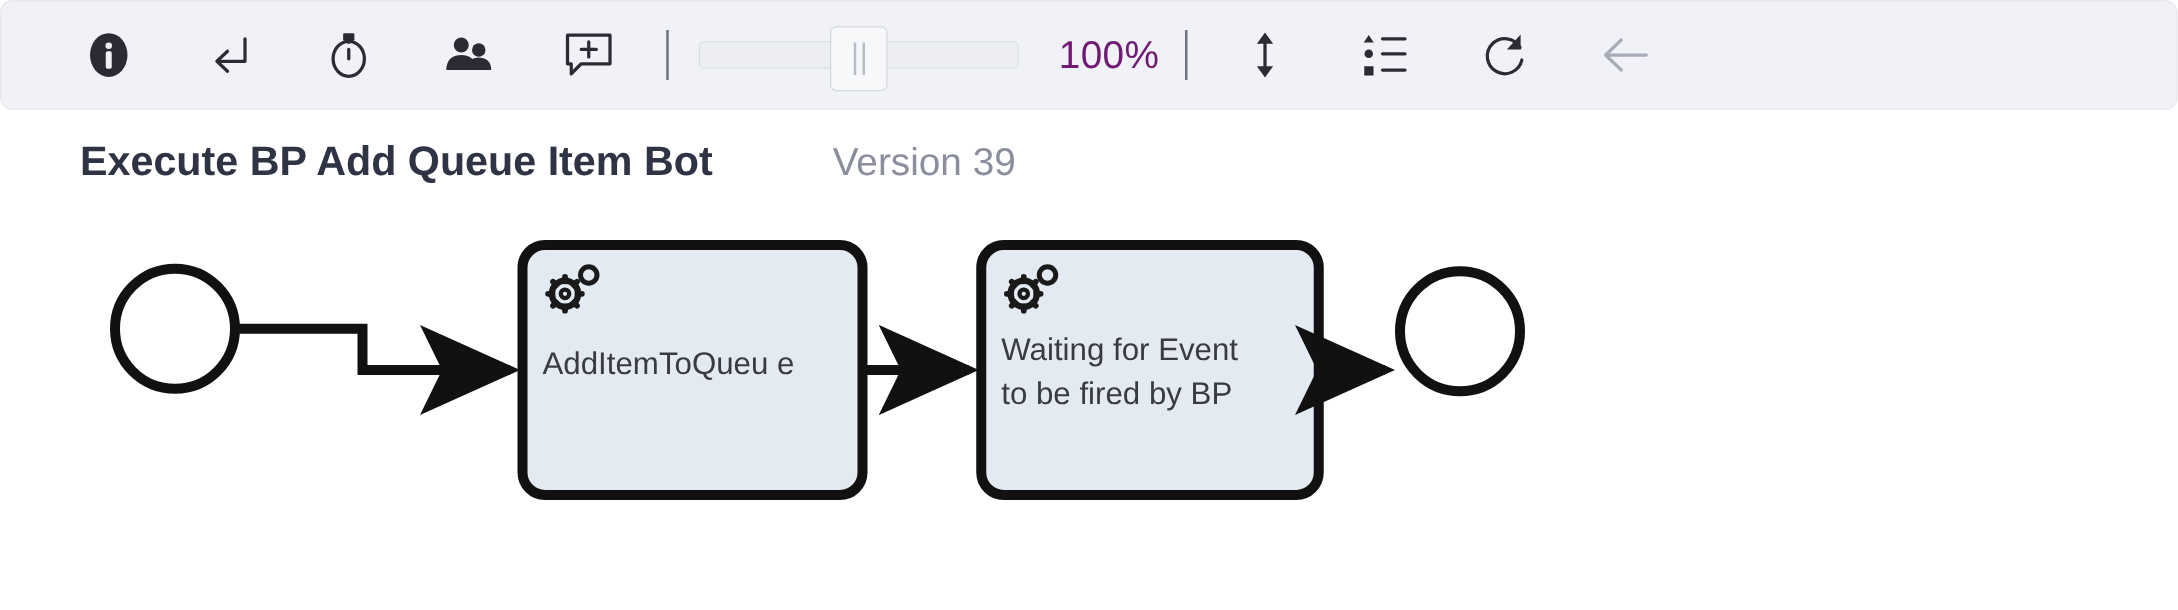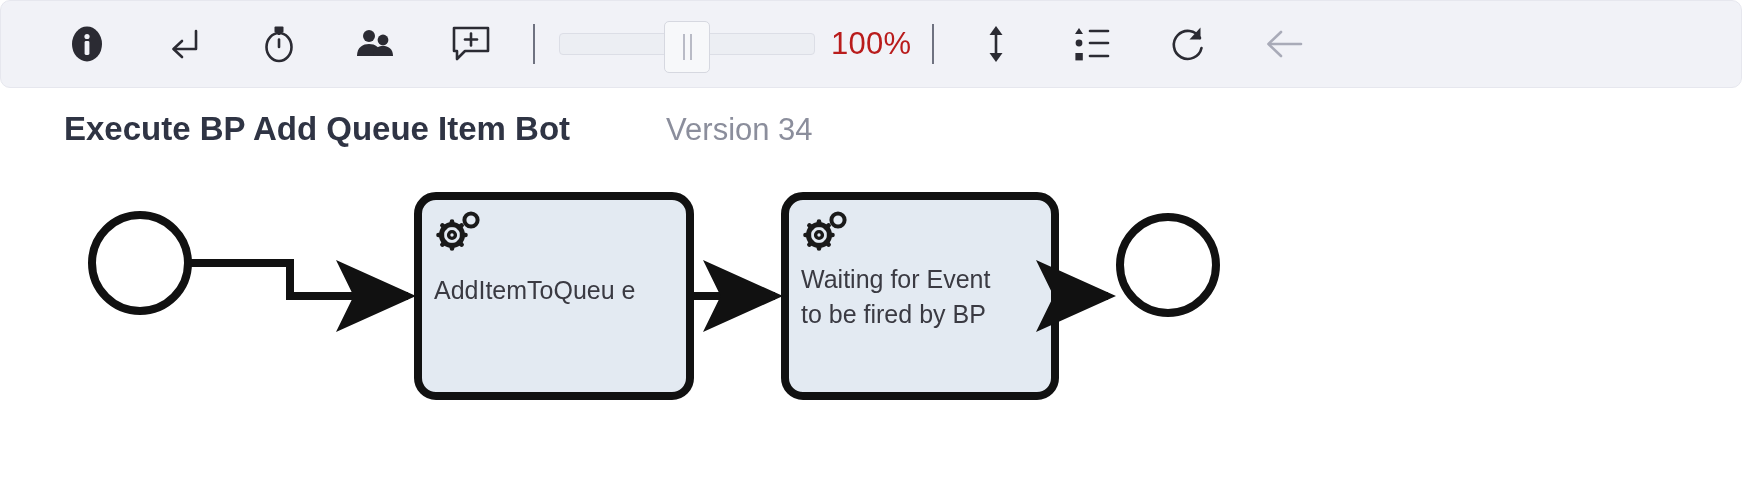--- a/index.html
+++ b/index.html
@@ -86,24 +86,24 @@
     cursor: pointer;
   }
   .slider-thumb i {
     display: block;
     width: 2px;
     height: 26px;
     background: #b9bbc6;
   }
   .zoom-label {
     font-size: 31px;
-    color: #b91c1c;
+    color: #701a75;
     letter-spacing: 0.3px;
     flex: 0 0 auto;
-    margin-left: 8px;
+    margin-left: 24px;
     margin-right: 6px;
     white-space: nowrap;
   }
 
   
   .canvas {
     position: absolute;
     left: 0;
     top: 88px;
     width: 1742px;
@@ -253,21 +253,21 @@
         <path d="M22 10 L9.5 22 L22 34" class="ico-light" stroke-width="3" stroke-linecap="round" stroke-linejoin="round"></path>
       </svg>
     </span>
   </button>
 </div>
 
 <div class="canvas">
 
   <div class="title-row">
     <div class="diagram-title">Execute BP Add Queue Item Bot</div>
-    <div class="diagram-version">Version 34</div>
+    <div class="diagram-version">Version 39</div>
   </div>
 
   <svg class="bpmn" viewBox="0 0 1742 230">
     <defs>
       <marker id="arrowhead" markerWidth="10" markerHeight="9" refX="9" refY="4.5" orient="auto" markerUnits="strokeWidth">
         <path d="M0,0 L10,4.5 L0,9 L2.2,4.5 Z" fill="#111111"></path>
       </marker>
     </defs>
 
     <circle cx="140" cy="80" r="48" fill="#ffffff" stroke="#111111" stroke-width="8"></circle>

